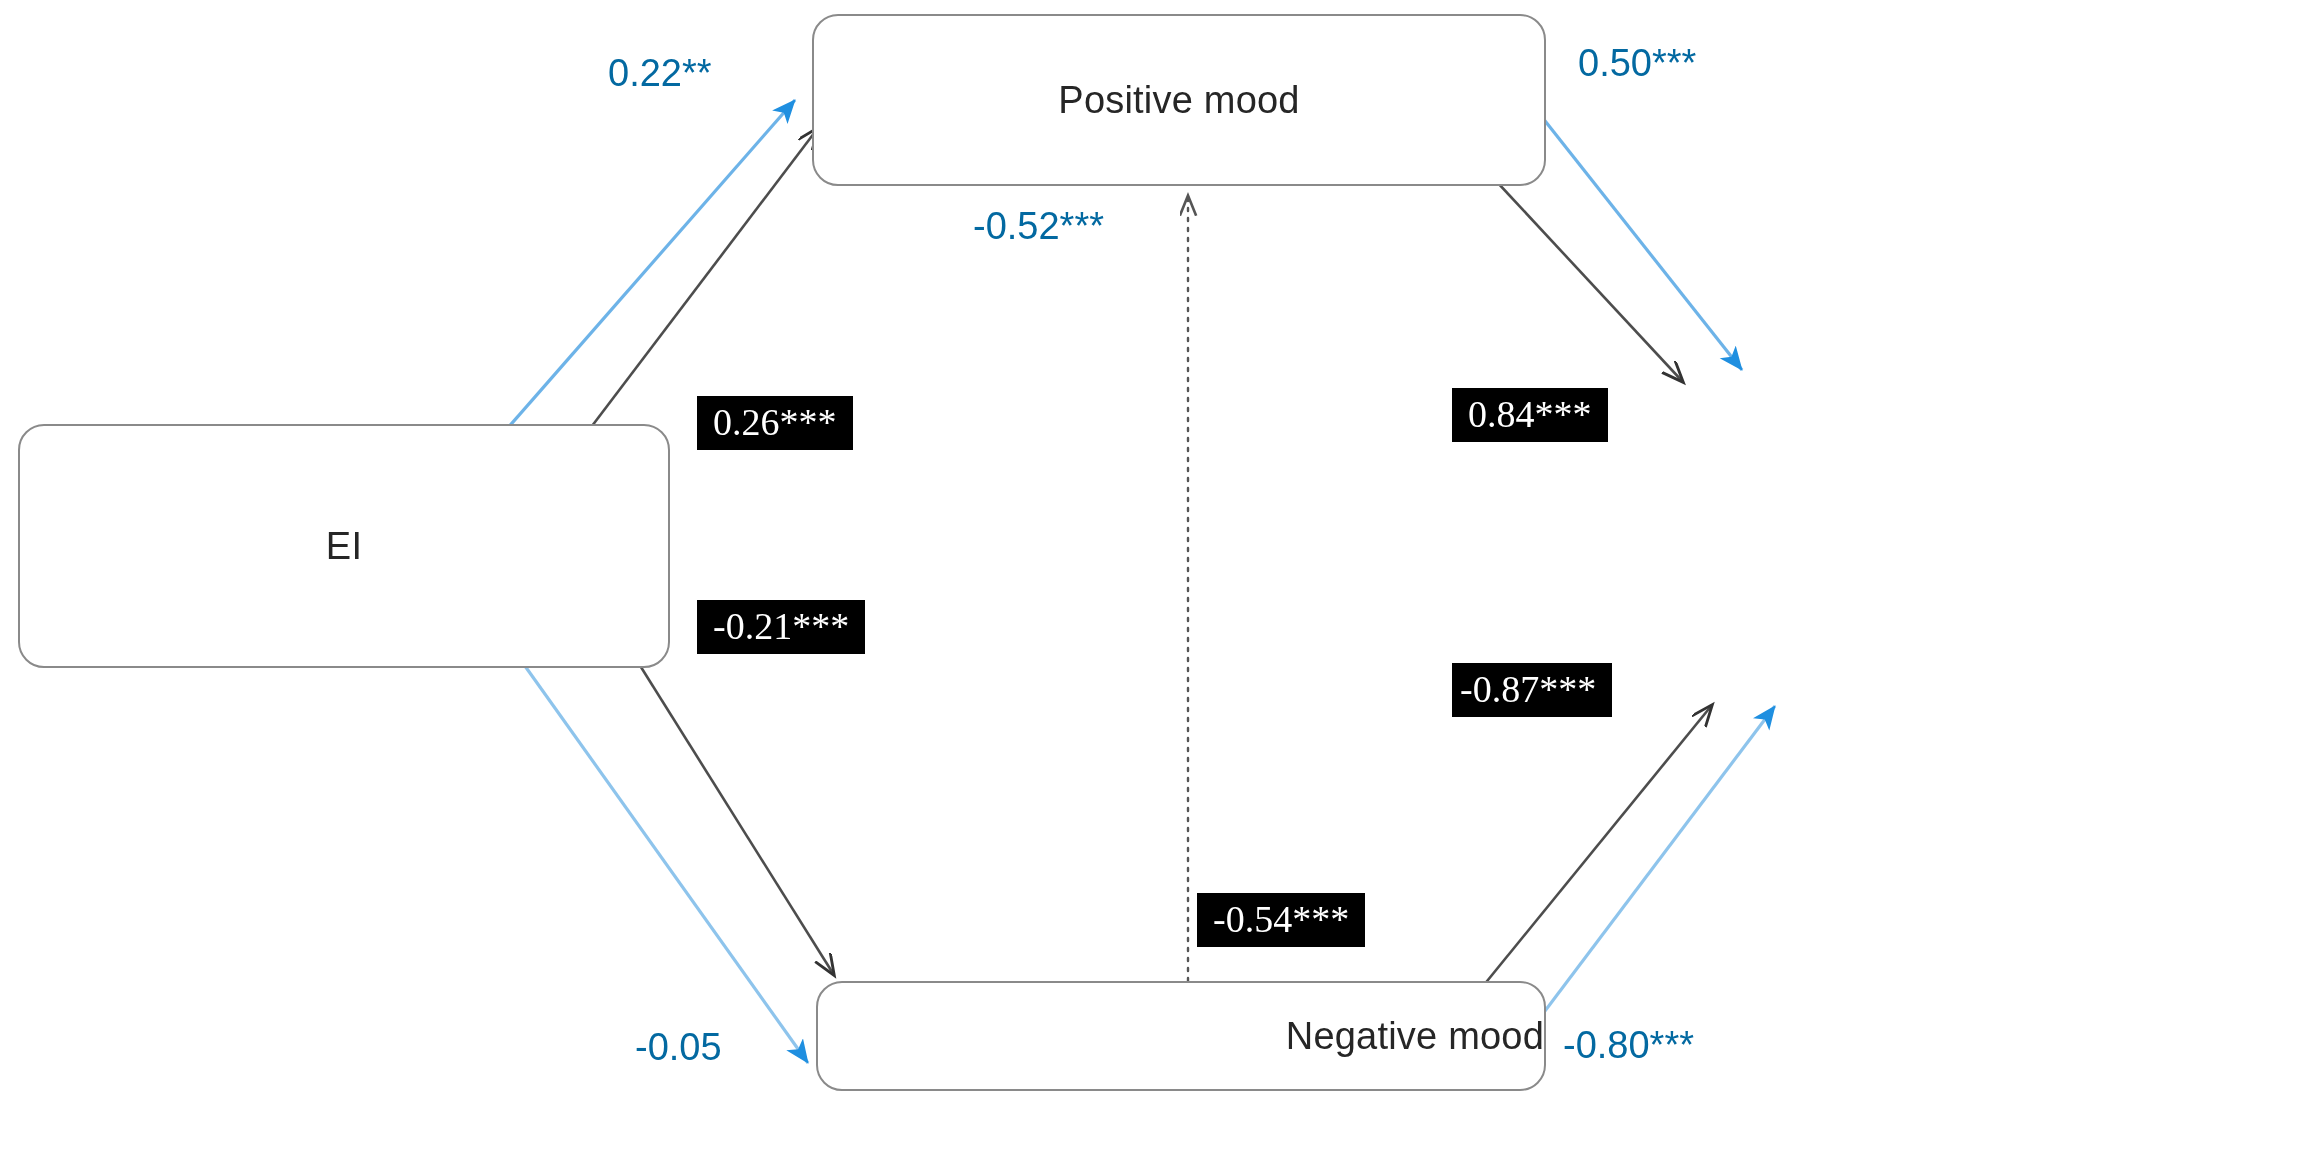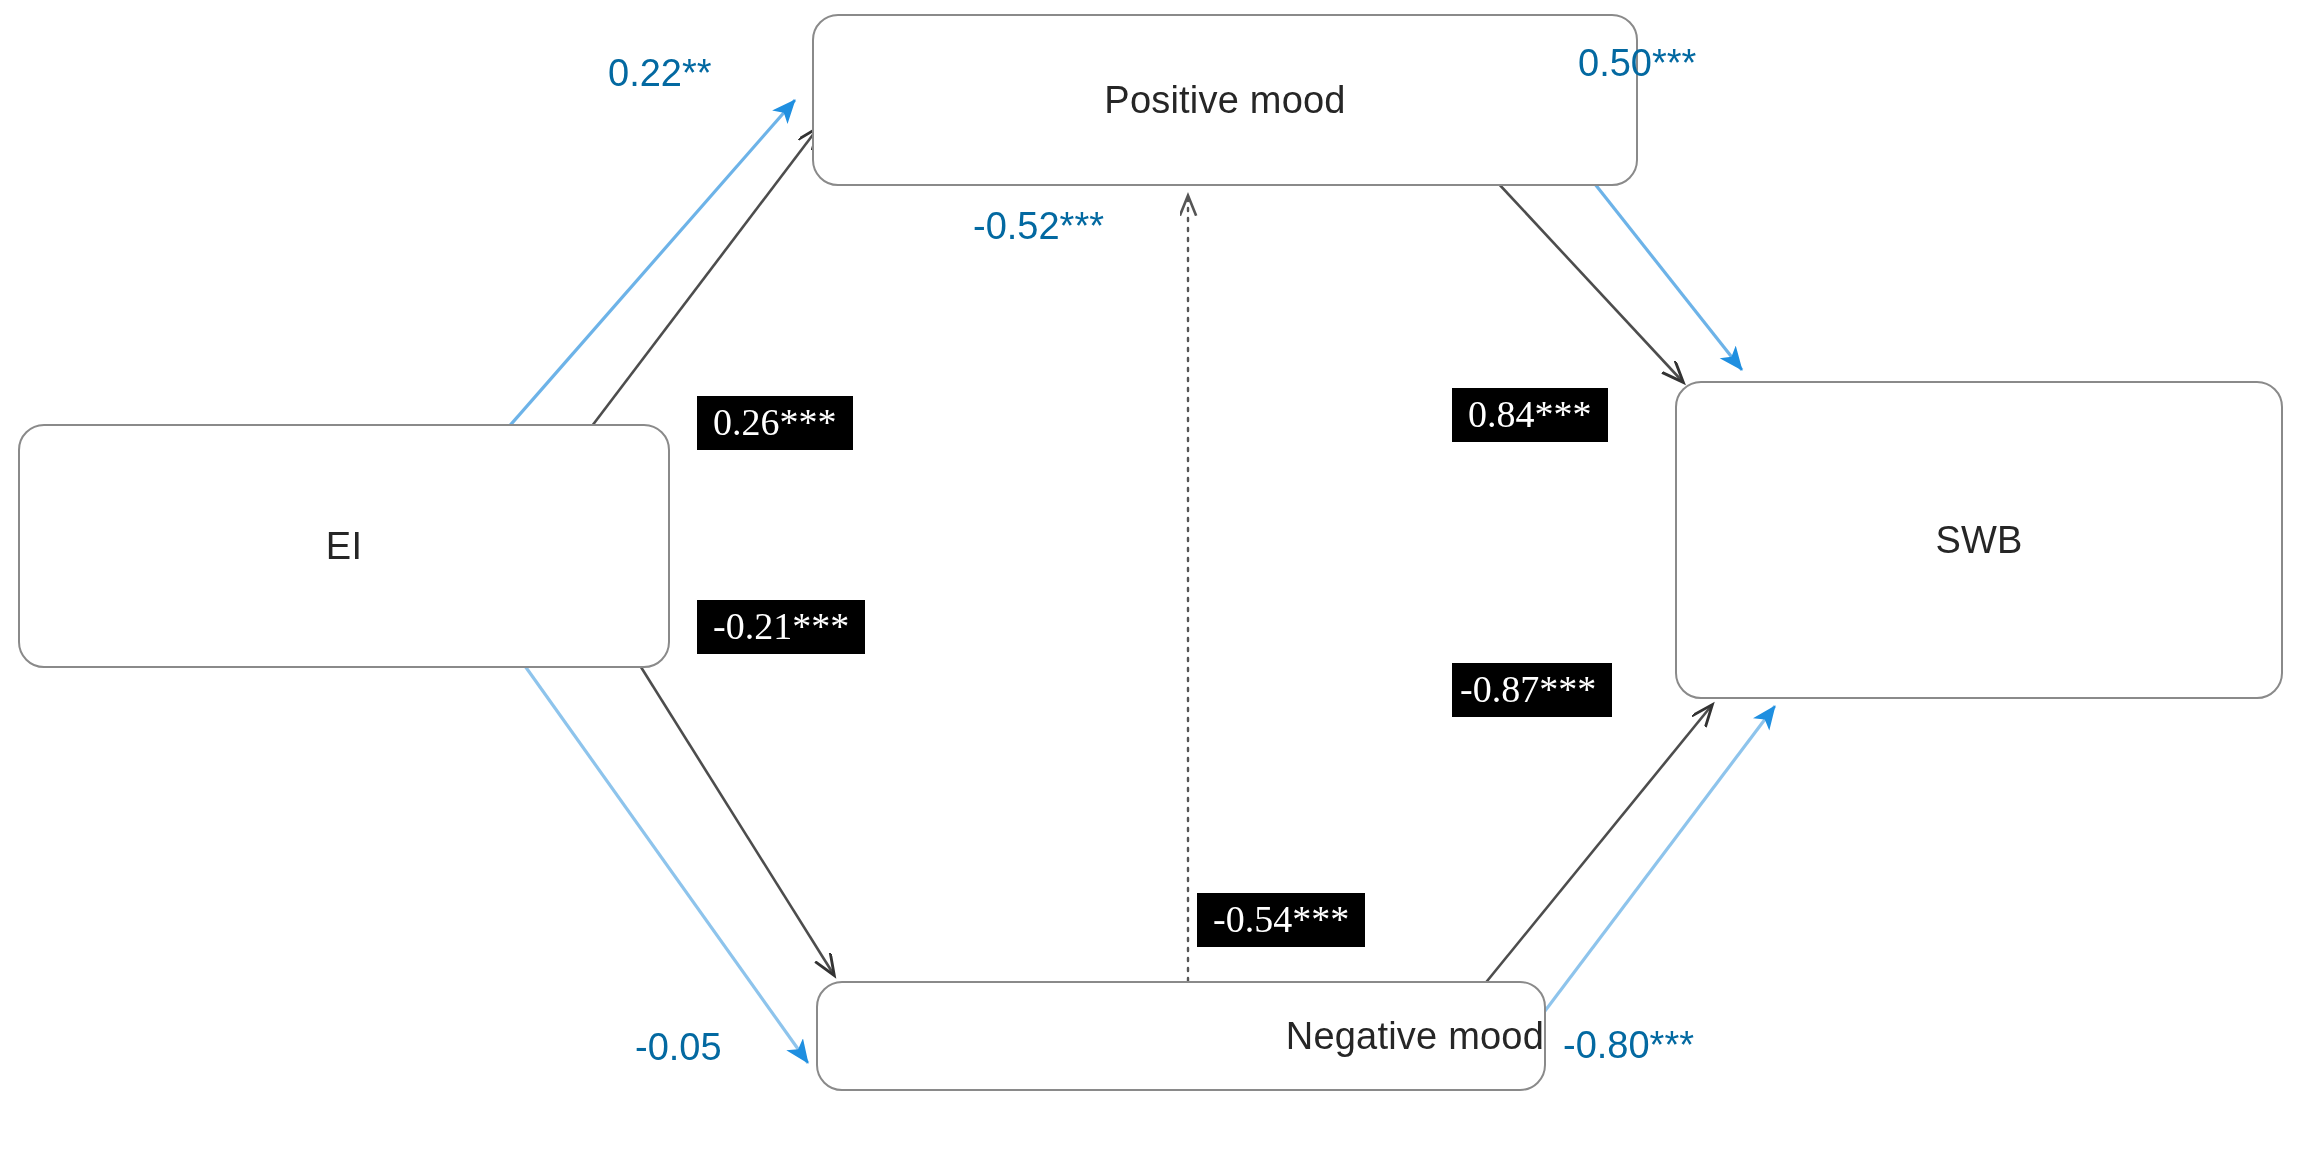--- a/index.html
+++ b/index.html
@@ -56,21 +56,21 @@
     font-size: 38px;
     font-family: Liberation Serif, serif;
     white-space: nowrap;
     padding: 7px 16px 9px 16px;
     line-height: 1.0;
     box-sizing: border-box;
   }
 
   
   #node-ei            { left: 18px;   top: 424px; width: 652px; height: 244px; }
-  #node-positive-mood { left: 812px;  top: 14px;  width: 826px; height: 172px; }
+  #node-positive-mood { left: 812px;  top: 14px;  width: 734px; height: 172px; }
   #node-negative-mood { left: 816px;  top: 981px; width: 730px; height: 110px; justify-content: flex-end; }
   #node-swb           { left: 1675px; top: 381px; width: 608px; height: 318px; }
 
   
   #label-ei-pm-blue   { left: 608px;  top: 52px;  }
   #label-pm-swb-blue  { left: 1578px; top: 42px;  }
   #label-pm-nm-dotted { left: 973px;  top: 205px; }
   #label-ei-nm-blue   { left: 635px;  top: 1026px; text-align: right;}
   #label-nm-swb-blue  { left: 1563px; top: 1024px;}
 
@@ -123,23 +123,20 @@
   </div>
 
   <div class="node" id="node-positive-mood">
     <span class="node-label">Positive mood</span>
   </div>
 
   <div class="node" id="node-negative-mood">
     <span class="node-label">Negative mood</span>
   </div>
 
-  <div class="node" id="node-swb">
-    <span class="node-label">SWB</span>
-  </div>
 
   <div class="plain-label" id="label-ei-pm-blue">0.22**</div>
 
   <div class="plain-label" id="label-pm-swb-blue">0.50***</div>
 
   <div class="plain-label" id="label-pm-nm-dotted">-0.52***</div>
 
   <div class="plain-label" id="label-ei-nm-blue">-0.05</div>
 
   <div class="plain-label" id="label-nm-swb-blue">-0.80***</div>

